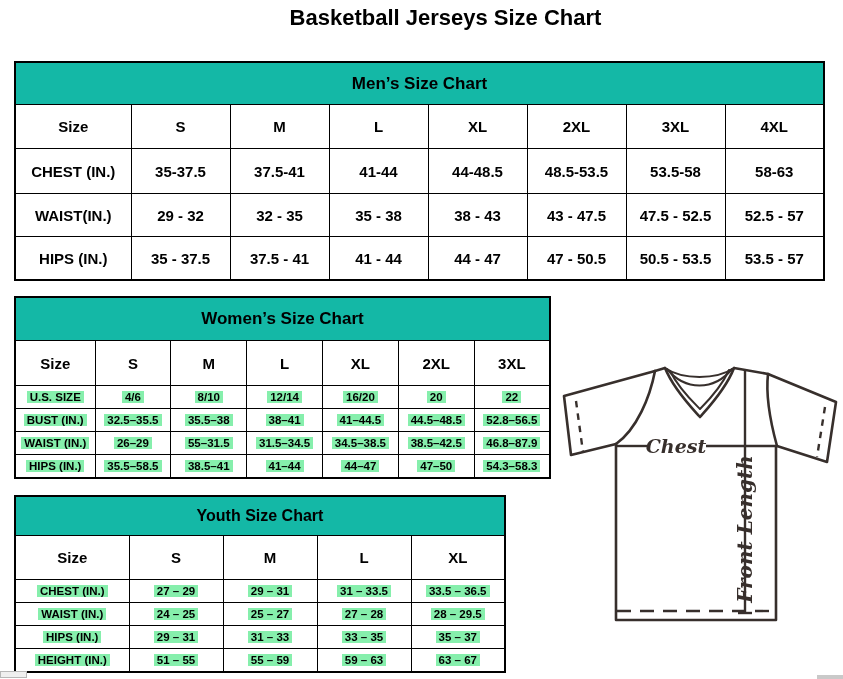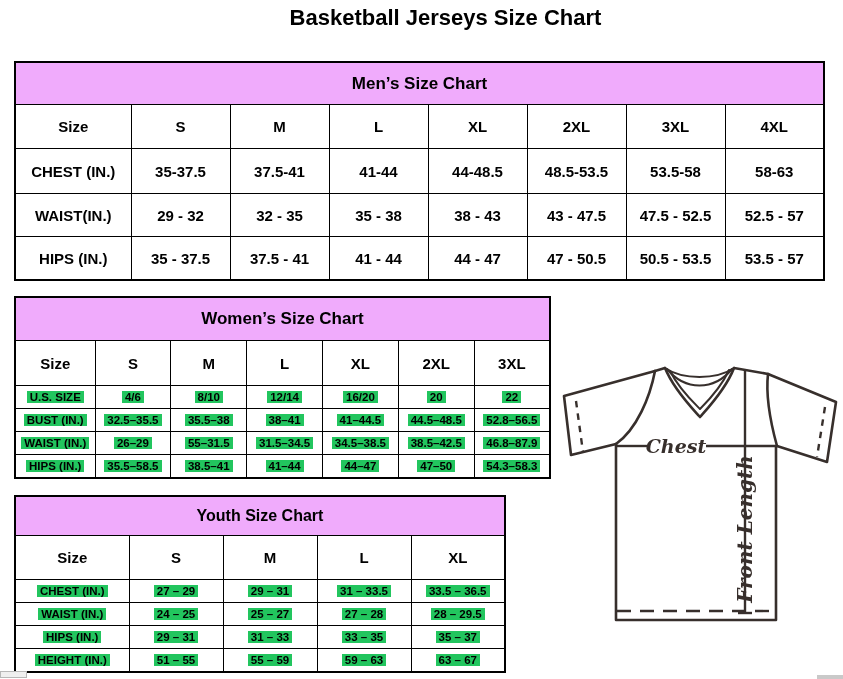--- a/index.html
+++ b/index.html
@@ -13,40 +13,40 @@
   }
   table.size-chart{
     position:absolute;border-collapse:collapse;table-layout:fixed;
     border:2px solid #000;background:#fff;
   }
   table.size-chart th,table.size-chart td{
     border:1px solid #000;text-align:center;vertical-align:middle;
     font-weight:bold;padding:0;overflow:hidden;white-space:nowrap;
   }
   th.band{
-    background:#f0abfc;font-size:17px;height:41px;border-bottom:2px solid #000;
+    background:#14b8a6;font-size:17px;height:41px;border-bottom:2px solid #000;
   }
   
   #mens{top:61px;left:14px;width:811px;}
   #mens tr.hdr td{height:43px;font-size:15px;}
   #mens tr.r0 td{height:44px;}
   #mens tr.r1 td{height:42px;}
   #mens tr.r2 td{height:42px;}
   #mens td{font-size:15px;}
   
   #womens{top:296px;left:14px;width:537px;}
   #womens th.band{height:42px;margin-top:44px;}
   #womens tr.hdr td{height:44px;font-size:15px;}
   #womens tr.data td{height:22px;font-size:11.5px;}
   
   #youth{top:495px;left:14px;width:492px;}
   #youth th.band{height:38px;font-size:16px;}
   #youth tr.hdr td{height:43px;font-size:15px;}
   #youth tr.data td{height:22px;font-size:11.5px;}
-  .hl{background:#22c55e;padding:0 3px;}
+  .hl{background:#86efac;padding:0 3px;}
   
   .jersey-wrap{position:absolute;left:555px;top:355px;width:288px;height:288px;}
   .jersey-wrap svg{display:block;}
   .diagram-text{
     font-family:"DejaVu Serif",serif;font-style:italic;font-weight:bold;
     fill:#372f2c;
   }
   
   .scroll-frag-left{
     position:absolute;left:0;top:671px;width:27px;height:7px;

